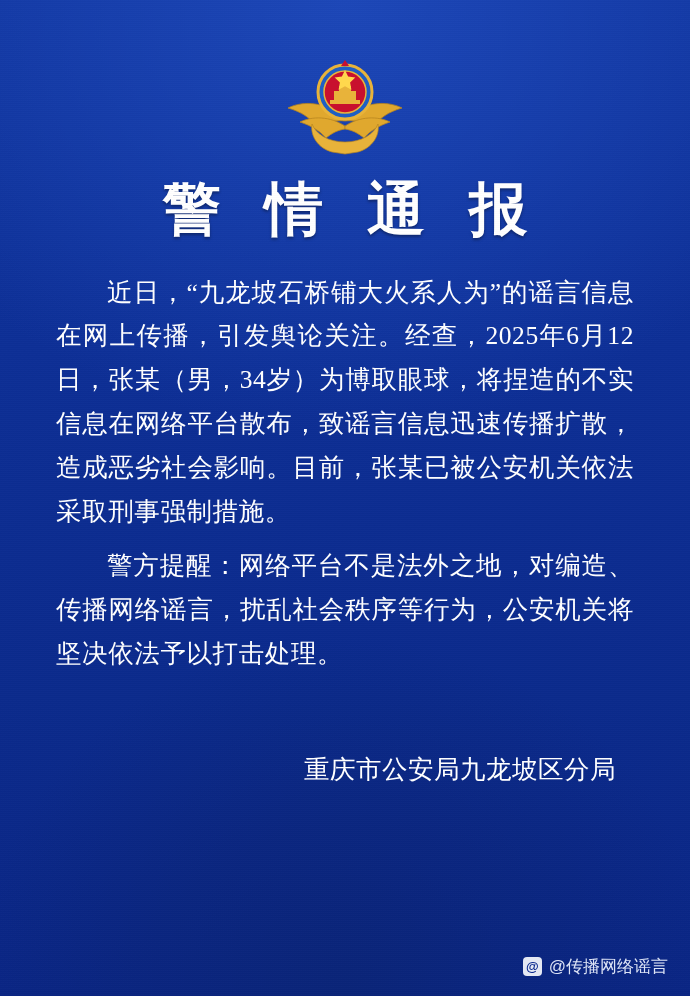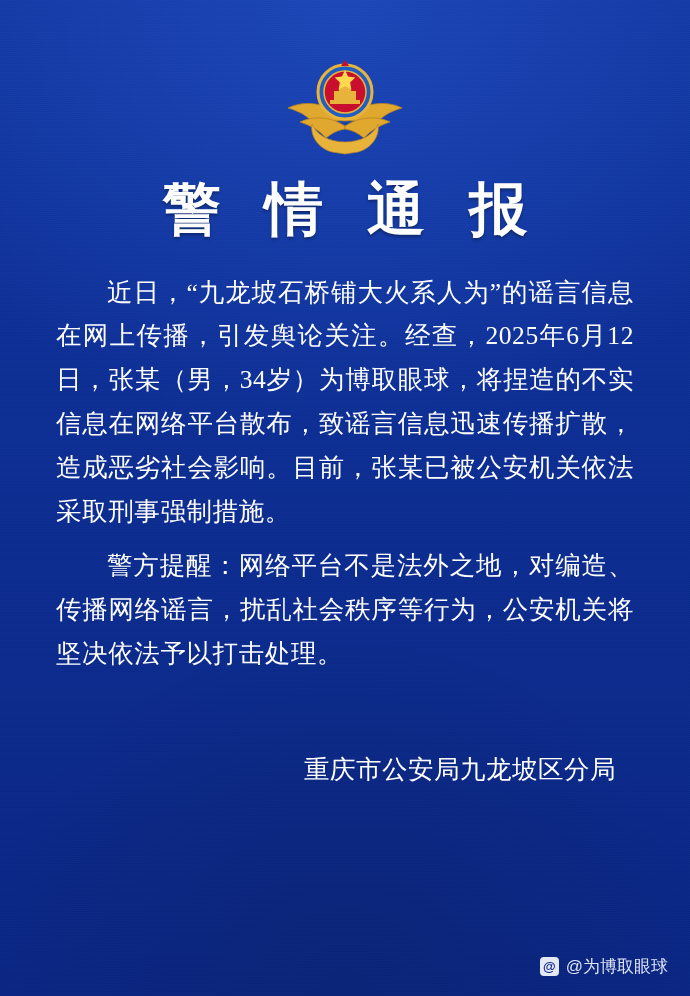--- a/index.html
+++ b/index.html
@@ -152,16 +152,16 @@
     <p>近日，“九龙坡石桥铺大火系人为”的谣言信息在网上传播，引发舆论关注。经查，2025年6月12日，张某（男，34岁）为博取眼球，将捏造的不实信息在网络平台散布，致谣言信息迅速传播扩散，造成恶劣社会影响。目前，张某已被公安机关依法采取刑事强制措施。</p>
     <p class="tight">警方提醒：网络平台不是法外之地，对编造、传播网络谣言，扰乱社会秩序等行为，公安机关将坚决依法予以打击处理。</p>
   </div>
 
   <div class="sign">
     <div>重庆市公安局九龙坡区分局</div>
   </div>
 
   <div class="watermark">
     <span class="wm-logo">@</span>
-    <span>@为博取眼球</span>
+    <span>@传播网络谣言</span>
   </div>
 
 </div>
 
 </body></html>

